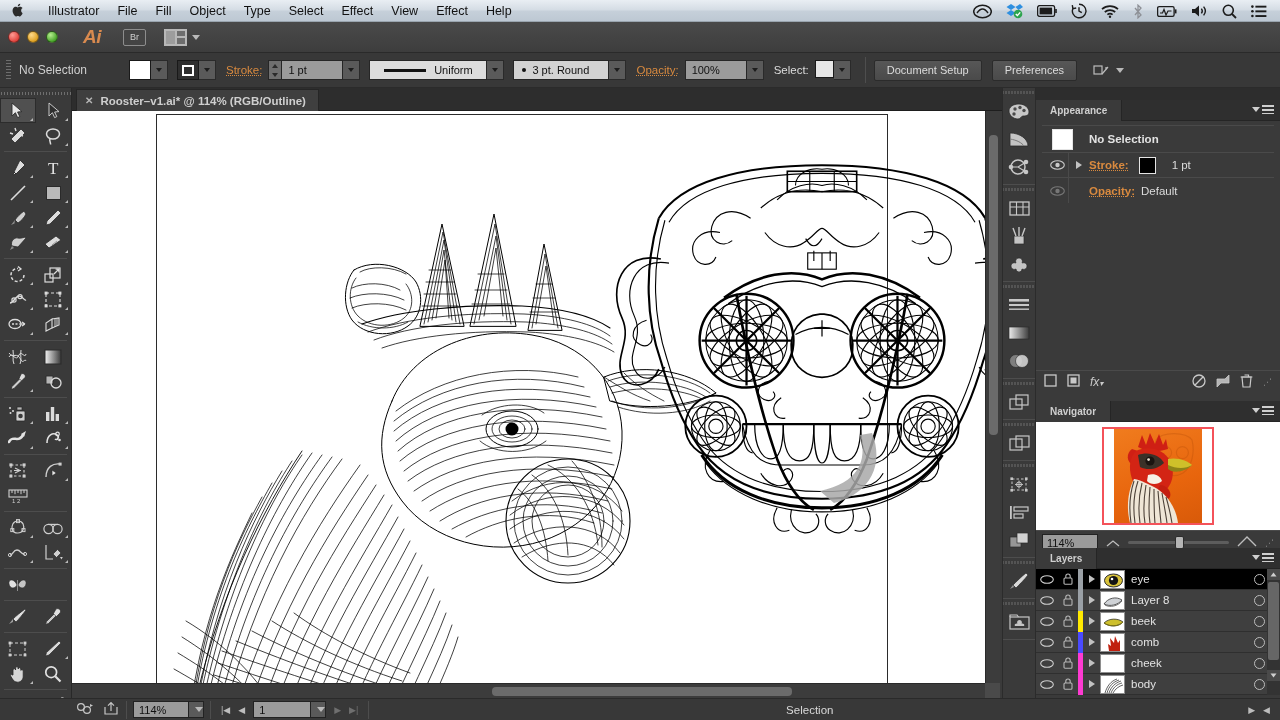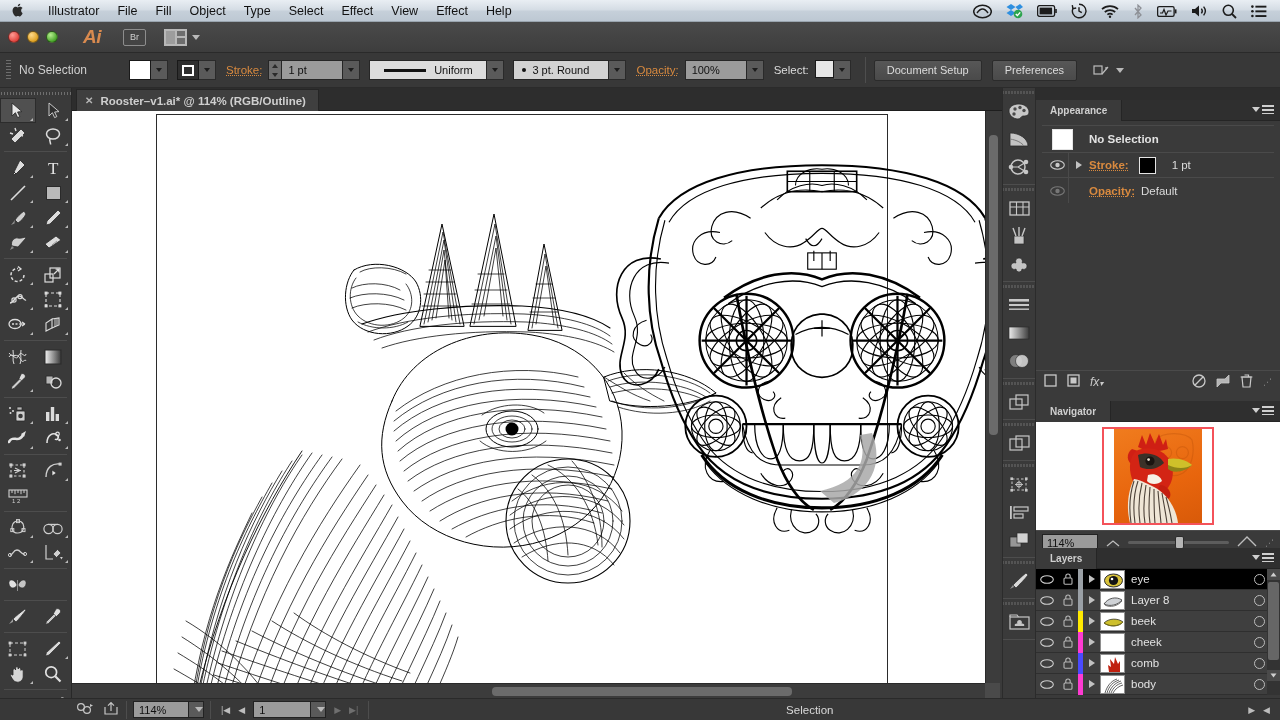--- a/index.html
+++ b/index.html
@@ -1472,53 +1472,53 @@
           <svg width="14" height="9" viewBox="0 0 14 9">
               <ellipse cx="7" cy="4.5" rx="6.3" ry="3.8" fill="none" stroke="#cfcfcf" stroke-width="1.1"></ellipse>
             </svg>
         </span>
         <span class="lcell lLock">
           <svg width="10" height="12" viewBox="0 0 10 12">
               <rect x="1" y="5" width="8" height="6.2" rx="1" fill="none" stroke="#b6b6b6" stroke-width="1.1"></rect>
               <path d="M2.8 5 V3.2 a2.2 2.2 0 0 1 4.4 0 V5" fill="none" stroke="#b6b6b6" stroke-width="1.1"></path>
             </svg>
         </span>
-        <span class="lColor" style="background:#ff3ad2;"></span>
-        <span class="lcell lTri">
-            <span class="triR"></span>
-          </span>
-        <span class="lThumb"></span>
-        <span class="lName">cheek</span>
-        <span class="lTarget">
-            <span class="ring"></span>
-          </span>
-      </div>
-
-      <div class="layRow">
-        <span class="lcell lEye">
-          <svg width="14" height="9" viewBox="0 0 14 9">
-              <ellipse cx="7" cy="4.5" rx="6.3" ry="3.8" fill="none" stroke="#cfcfcf" stroke-width="1.1"></ellipse>
-            </svg>
-        </span>
-        <span class="lcell lLock">
-          <svg width="10" height="12" viewBox="0 0 10 12">
-              <rect x="1" y="5" width="8" height="6.2" rx="1" fill="none" stroke="#b6b6b6" stroke-width="1.1"></rect>
-              <path d="M2.8 5 V3.2 a2.2 2.2 0 0 1 4.4 0 V5" fill="none" stroke="#b6b6b6" stroke-width="1.1"></path>
-            </svg>
-        </span>
         <span class="lColor" style="background:#4a4aff;"></span>
         <span class="lcell lTri">
             <span class="triR"></span>
           </span>
         <span class="lThumb">
           <svg width="25" height="19" viewBox="0 0 25 19">
               <path d="M8 17 L7 10 L10 12 L9 4 L13 9 L14 2 L17 9 L19 6 L19 17 Z" fill="#c0200f"></path>
             </svg>
         </span>
         <span class="lName">comb</span>
+        <span class="lTarget">
+            <span class="ring"></span>
+          </span>
+      </div>
+
+      <div class="layRow">
+        <span class="lcell lEye">
+          <svg width="14" height="9" viewBox="0 0 14 9">
+              <ellipse cx="7" cy="4.5" rx="6.3" ry="3.8" fill="none" stroke="#cfcfcf" stroke-width="1.1"></ellipse>
+            </svg>
+        </span>
+        <span class="lcell lLock">
+          <svg width="10" height="12" viewBox="0 0 10 12">
+              <rect x="1" y="5" width="8" height="6.2" rx="1" fill="none" stroke="#b6b6b6" stroke-width="1.1"></rect>
+              <path d="M2.8 5 V3.2 a2.2 2.2 0 0 1 4.4 0 V5" fill="none" stroke="#b6b6b6" stroke-width="1.1"></path>
+            </svg>
+        </span>
+        <span class="lColor" style="background:#ff3ad2;"></span>
+        <span class="lcell lTri">
+            <span class="triR"></span>
+          </span>
+        <span class="lThumb"></span>
+        <span class="lName">cheek</span>
         <span class="lTarget">
             <span class="ring"></span>
           </span>
       </div>
 
       <div class="layRow">
         <span class="lcell lEye">
           <svg width="14" height="9" viewBox="0 0 14 9">
               <ellipse cx="7" cy="4.5" rx="6.3" ry="3.8" fill="none" stroke="#cfcfcf" stroke-width="1.1"></ellipse>
             </svg>

